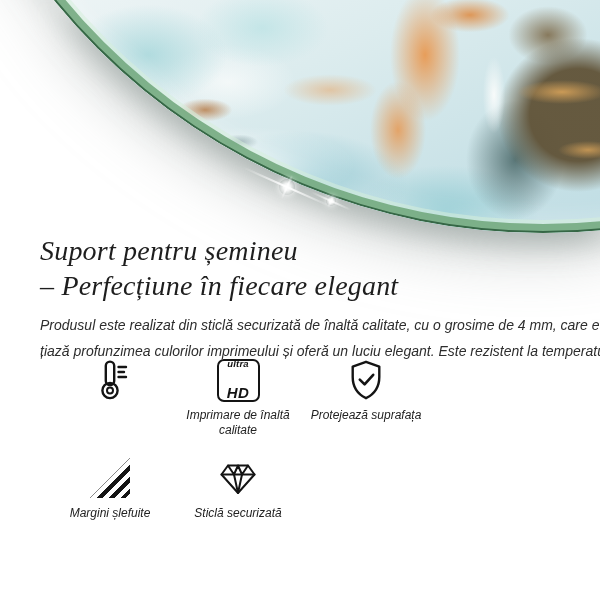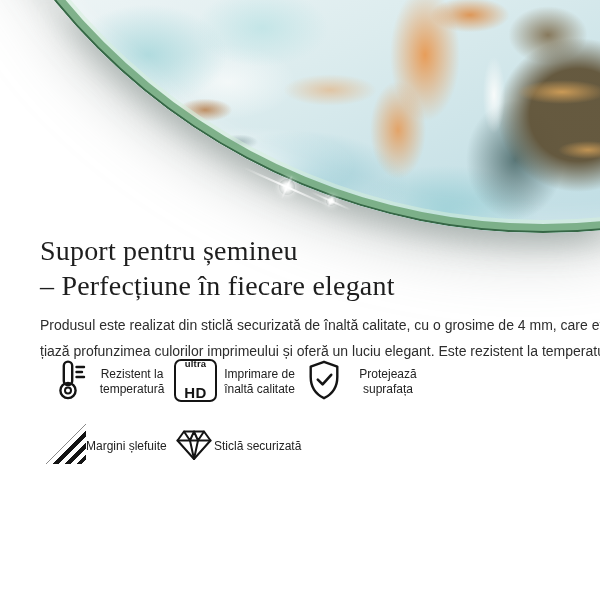--- a/index.html
+++ b/index.html
@@ -67,35 +67,35 @@
   }
   .sparkle-1{left:287px;top:187px;}
   .sparkle-1 .ray-a{width:96px;transform:translate(-50%,-50%) rotate(24deg);}
   .sparkle-1 .ray-b{width:26px;transform:translate(-50%,-50%) rotate(-66deg);}
   .sparkle-2{left:331px;top:201px;}
   .sparkle-2 .ray-a{width:44px;transform:translate(-50%,-50%) rotate(24deg);opacity:0.8;}
   .sparkle-2 .ray-b{width:14px;transform:translate(-50%,-50%) rotate(-66deg);opacity:0.8;}
   .sparkle-2 .core{width:10px;height:10px;}
 
   
-  .content{position:absolute;left:0;top:233px;width:476px;box-sizing:border-box;padding:0 40px;}
+  .content{position:absolute;left:0;top:233px;width:476px;box-sizing:border-box;padding:0 40px;font-style:italic;}
   .page-title{
     margin:0 0 9px 0;font-family:"Liberation Serif","DejaVu Serif",serif;
     font-weight:400;font-size:28px;line-height:35px;color:#1e1e1e;letter-spacing:0.2px;
   }
   .page-title span{display:block;}
   .desc{margin:6px 0 0 0;font-size:14px;line-height:26px;color:#2d2d2d;}
   .desc span{display:block;white-space:nowrap;}
 
   
   .features{
     margin:-8px 6px 0 6px;display:grid;grid-template-columns:repeat(3,1fr);
     grid-row-gap:16px;
   }
-  .feature{display:flex;flex-direction:row;align-items:center;}
+  .feature{display:flex;flex-direction:column;align-items:center;}
   .icon-area{height:48px;display:flex;align-items:center;justify-content:center;}
   .f-label{margin-top:4px;font-size:12px;line-height:15px;color:#222222;text-align:center;}
   .stroke-icon{stroke:#141414;fill:none;stroke-width:2.4;stroke-linecap:round;stroke-linejoin:round;}
 
   
   .uhd-box{
     width:43px;height:43px;box-sizing:border-box;border:2.5px solid #141414;border-radius:7px;
     display:flex;flex-direction:column;align-items:center;justify-content:center;color:#141414;
   }
   .uhd-top{font-size:9.5px;line-height:10px;font-weight:600;letter-spacing:0.2px;}
@@ -157,21 +157,20 @@
       <div class="icon-area">
         <svg width="44" height="44" viewBox="0 0 44 44" class="stroke-icon">
           <rect x="17.8" y="3.6" width="8.4" height="23.5" rx="4.2"></rect>
           <circle cx="22" cy="32.5" r="7.6"></circle>
           <circle cx="22" cy="32.5" r="3" stroke-width="2"></circle>
           <line x1="30.5" y1="9" x2="38" y2="9"></line>
           <line x1="30.5" y1="14" x2="36" y2="14"></line>
           <line x1="30.5" y1="19" x2="38" y2="19"></line>
         </svg>
       </div>
-      <div class="f-label">Rezistent la temperatură</div>
     </div>
 
     <div class="feature">
       <div class="icon-area">
         <div class="uhd-box">
           <span class="uhd-top">ultra</span>
           <span class="uhd-bottom">HD</span>
         </div>
       </div>
       <div class="f-label">Imprimare de înaltă calitate</div>

